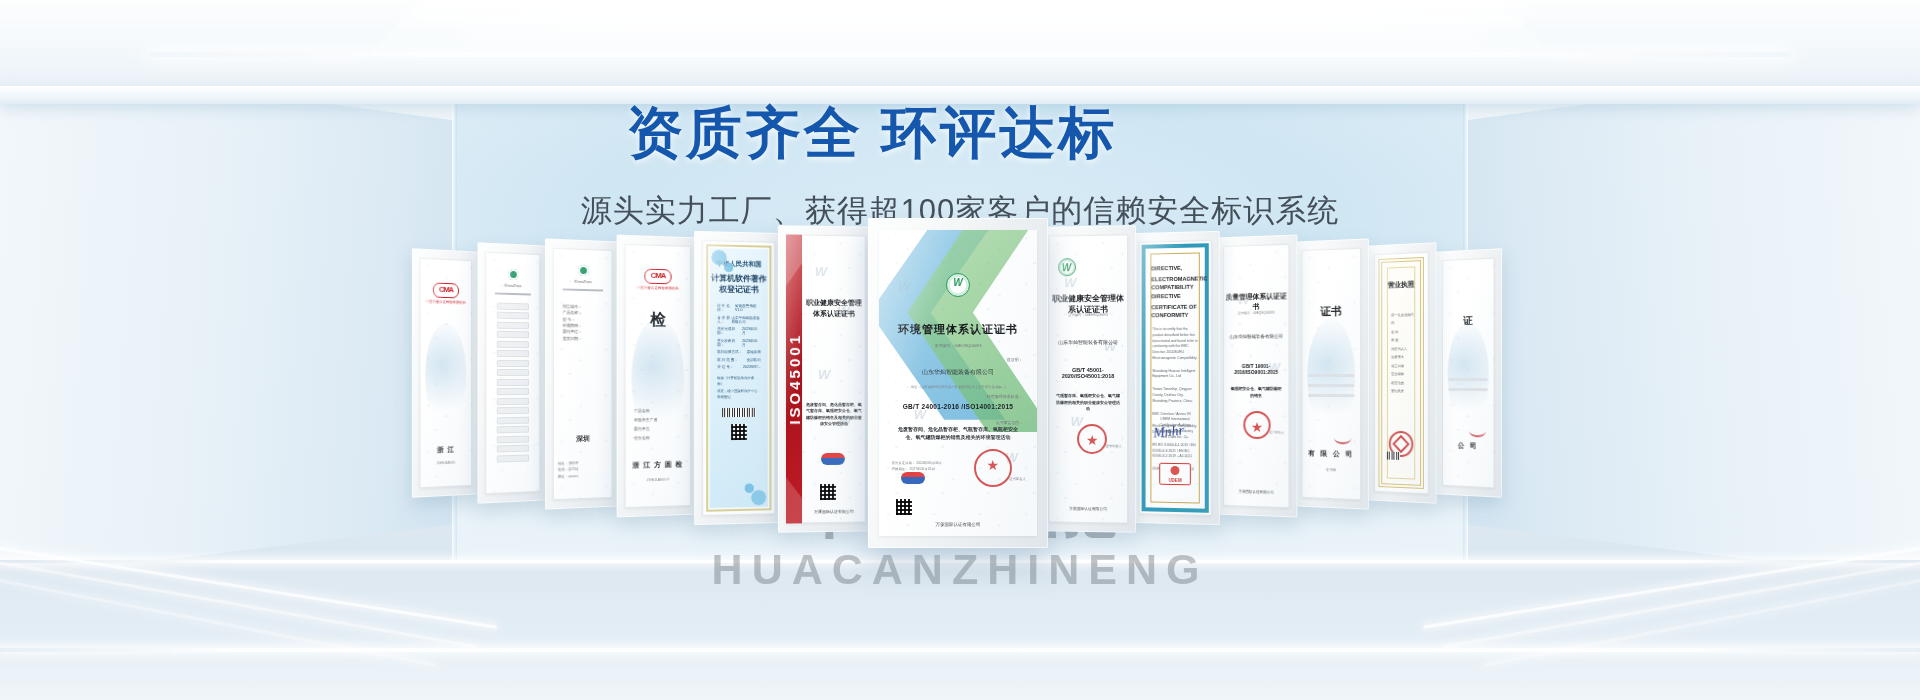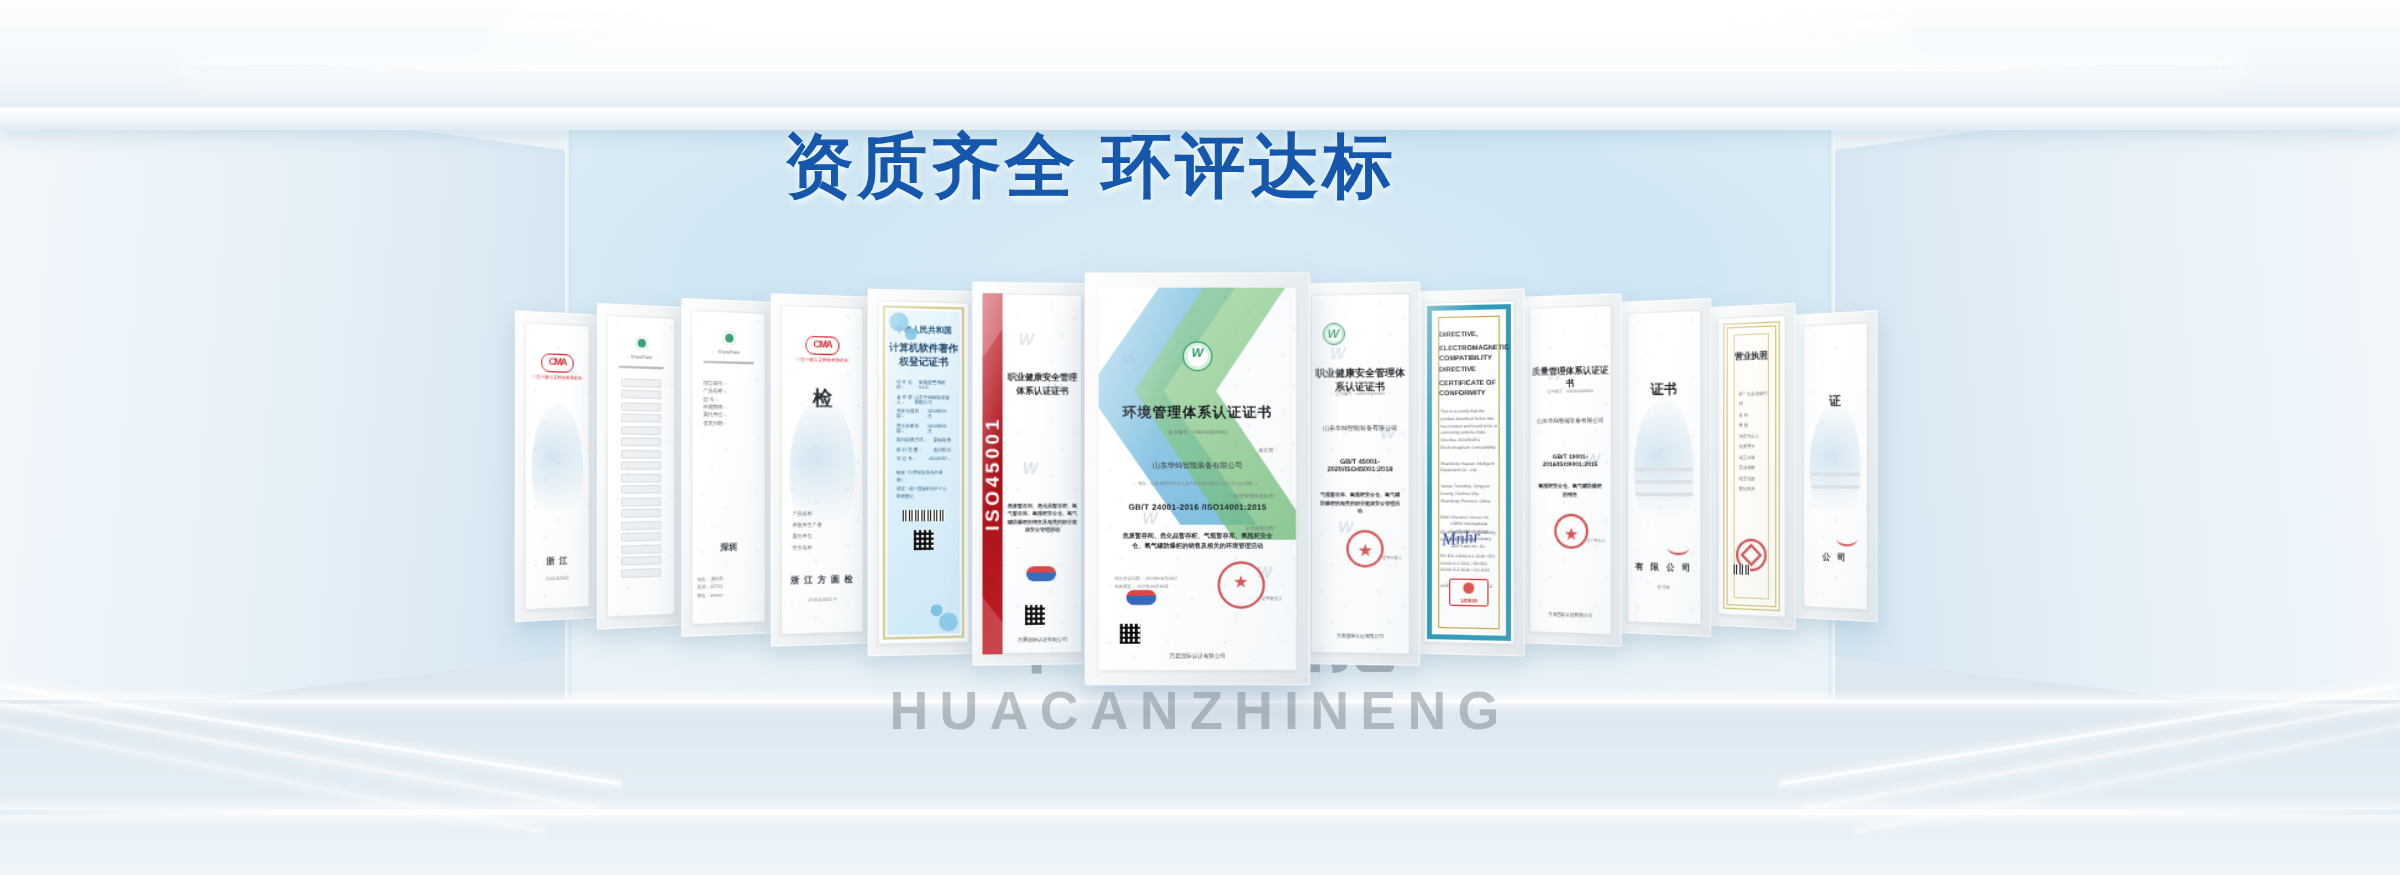--- a/index.html
+++ b/index.html
@@ -238,20 +238,21 @@
     <div class="floor-line fl2"></div>
     <div class="streak sk-l1"></div>
     <div class="streak sk-l2"></div>
     <div class="streak sk-l3"></div>
     <div class="streak sk-r1"></div>
     <div class="streak sk-r2"></div>
     <div class="streak sk-r3"></div>
   </div>
 
   <div class="headline">资质齐全 环评达标</div>
+  <div class="subhead">源头实力工厂、获得超100家客户的信赖安全标识系统</div>
 
   <div class="cert-row" id="certRow">
 
     <div class="cert" style="width:72px;height:246px;margin-top:14px;transform:perspective(900px) rotateY(21deg);z-index:1">
       <div class="inner">
         <div class="wmgrid"></div>
         <div class="pg">
           <div class="mabadge">CMA</div>
           <div class="mared">中国计量认证检验检测机构</div>
           <div class="bigarc"></div>

